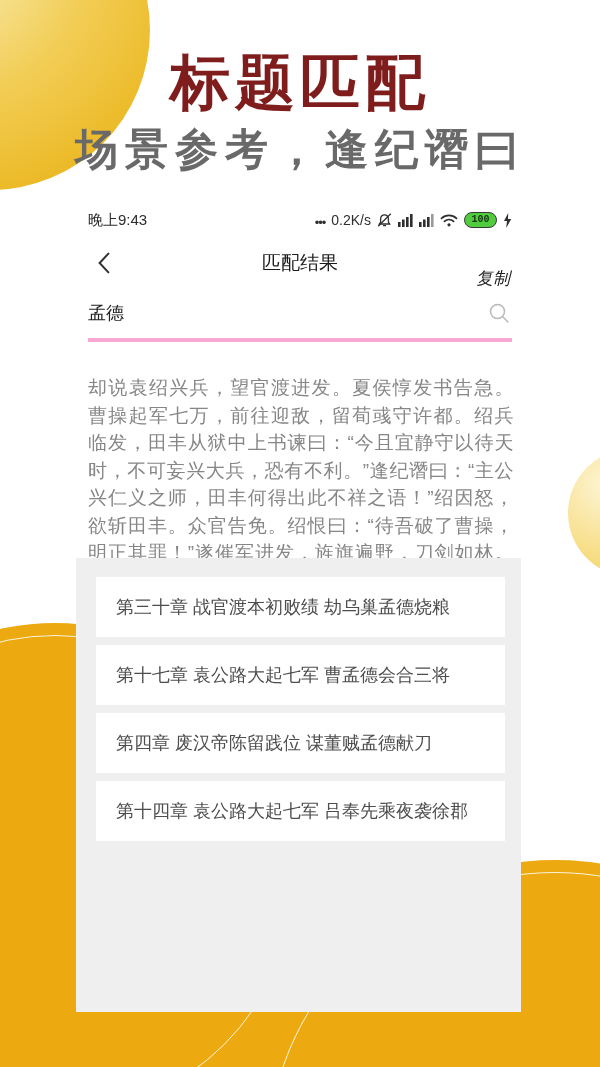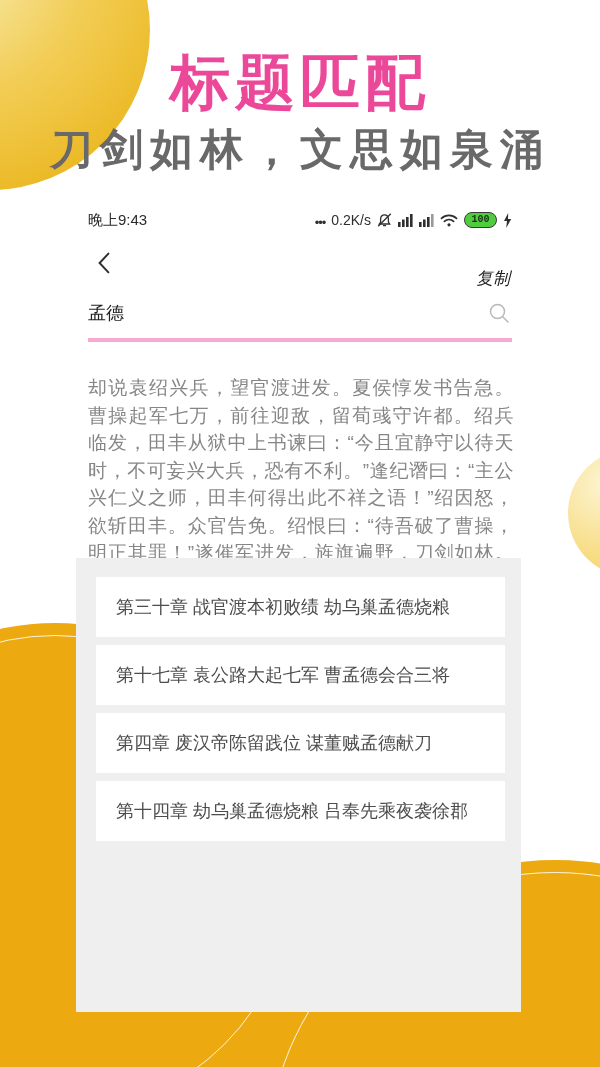--- a/index.html
+++ b/index.html
@@ -14,21 +14,21 @@
   .blob-a{position:absolute;left:-197px;top:623px;width:504px;height:504px;border-radius:50%;background:#ecaa10;}
   .ring-a{position:absolute;left:-185px;top:635px;width:480px;height:480px;border-radius:50%;
     border:1.5px solid rgba(255,255,255,.85);box-sizing:border-box;}
   .blob-b{position:absolute;left:255px;top:860px;width:600px;height:600px;border-radius:50%;background:#ecaa10;}
   .ring-b{position:absolute;left:267px;top:872px;width:576px;height:576px;border-radius:50%;
     border:1.5px solid rgba(255,255,255,.85);box-sizing:border-box;}
   .bottom-fill{position:absolute;left:0;top:1008px;width:600px;height:59px;background:#ecaa10;}
 
   
   .hero-title{position:absolute;left:0;top:48px;width:600px;text-align:center;
-    font-size:60px;font-weight:900;color:#ec4899;letter-spacing:5px;line-height:70px;}
+    font-size:60px;font-weight:900;color:#7f1d1d;letter-spacing:5px;line-height:70px;}
   .hero-subtitle{position:absolute;left:0;top:122px;width:600px;text-align:center;
     font-size:43px;font-weight:800;color:#696969;letter-spacing:7px;line-height:54px;}
 
   
   .phone{position:absolute;left:0;top:0;width:600px;height:1067px;z-index:2;pointer-events:none;padding-left:36px;}
   .phone *{pointer-events:auto;}
   .status-bar{position:absolute;left:88px;top:208px;width:424px;height:24px;
     display:flex;justify-content:space-between;align-items:center;}
   .status-time{font-size:15px;color:#2b2b2b;}
   .status-right{display:flex;align-items:center;gap:6px;}
@@ -63,21 +63,21 @@
 
   <div class="circle-top-left"></div>
   <div class="circle-right"></div>
   <div class="blob-a"></div>
   <div class="blob-b"></div>
   <div class="bottom-fill"></div>
   <div class="ring-a"></div>
   <div class="ring-b"></div>
 
   <div class="hero-title">标题匹配</div>
-  <div class="hero-subtitle">刀剑如林，文思如泉涌</div>
+  <div class="hero-subtitle">场景参考，逢纪谮曰</div>
 
   <div class="phone">
 
     <div class="status-bar">
       <span class="status-time">晚上9:43</span>
       <span class="status-right">
         <span class="net-dots">•••</span>
         <span class="net-speed">0.2K/s</span>
         <span style="display:flex;">
           <svg width="15" height="15" viewBox="0 0 15 15">
@@ -121,36 +121,37 @@
         </span>
       </span>
     </div>
 
     <div class="nav-bar">
       <span class="nav-back">
         <svg width="20" height="22" viewBox="0 0 12 20">
           <polyline points="10,1.5 2,10 10,18.5" fill="none" stroke="#2f2f2f" stroke-width="1.8" stroke-linecap="round"></polyline>
         </svg>
       </span>
+      <span class="nav-title">匹配结果</span>
       <span class="nav-copy">复制</span>
     </div>
 
     <div class="search-row">
       <span class="search-query">孟德</span>
       <span class="search-icon">
         <svg width="22" height="22" viewBox="0 0 22 22">
           <circle cx="9.5" cy="9.5" r="7" fill="none" stroke="#b9b9b9" stroke-width="1.5"></circle>
           <line x1="14.7" y1="14.7" x2="20" y2="20" stroke="#b9b9b9" stroke-width="1.5" stroke-linecap="round"></line>
         </svg>
       </span>
     </div>
 
     <div class="article">却说袁绍兴兵，望官渡进发。夏侯惇发书告急。曹操起军七万，前往迎敌，留荀彧守许都。绍兵临发，田丰从狱中上书谏曰：“今且宜静守以待天时，不可妄兴大兵，恐有不利。”逢纪谮曰：“主公兴仁义之师，田丰何得出此不祥之语！”绍因怒，欲斩田丰。众官告免。绍恨曰：“待吾破了曹操，明正其罪！”遂催军进发，旌旗遍野，刀剑如林。行至阳武，下定寨栅</div>
 
     <div class="panel">
       <div class="result-card">第三十章 战官渡本初败绩 劫乌巢孟德烧粮</div>
       <div class="result-card">第十七章 袁公路大起七军 曹孟德会合三将</div>
       <div class="result-card">第四章 废汉帝陈留践位 谋董贼孟德献刀</div>
-      <div class="result-card">第十四章 劫乌巢孟德烧粮 吕奉先乘夜袭徐郡</div>
+      <div class="result-card">第十四章 袁公路大起七军 吕奉先乘夜袭徐郡</div>
     </div>
 
   </div>
 </div>
 
 </body></html>

